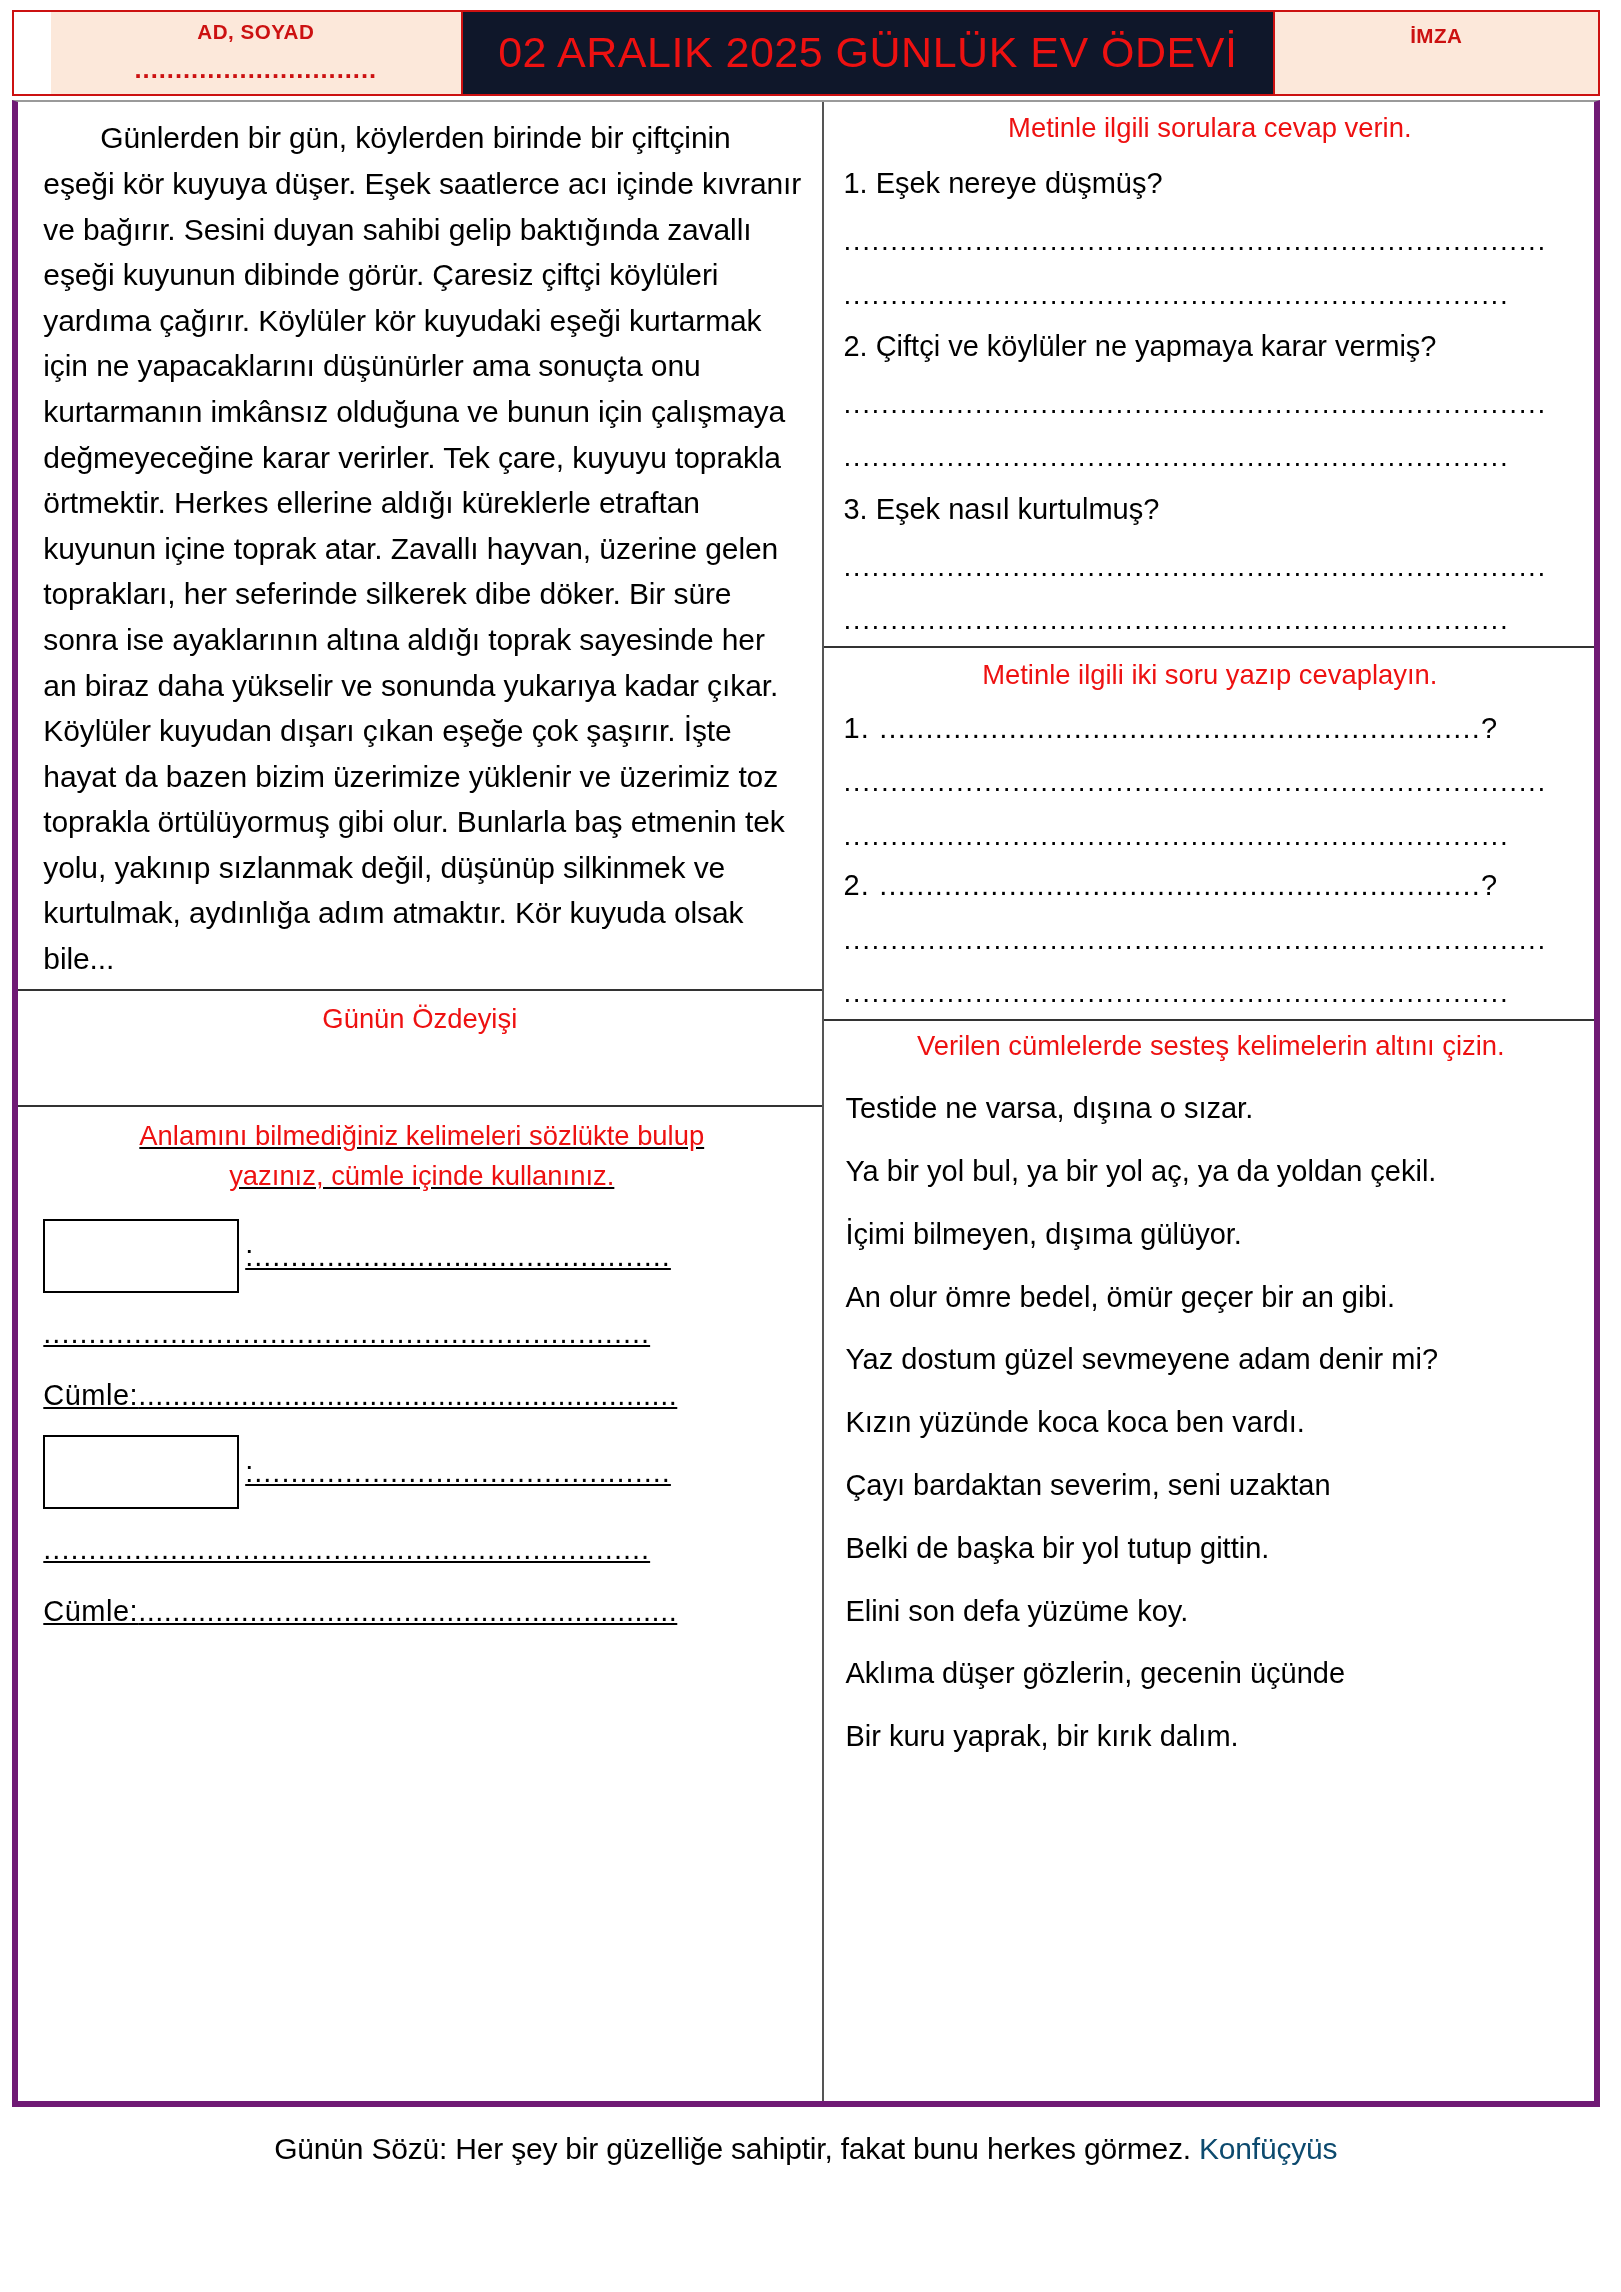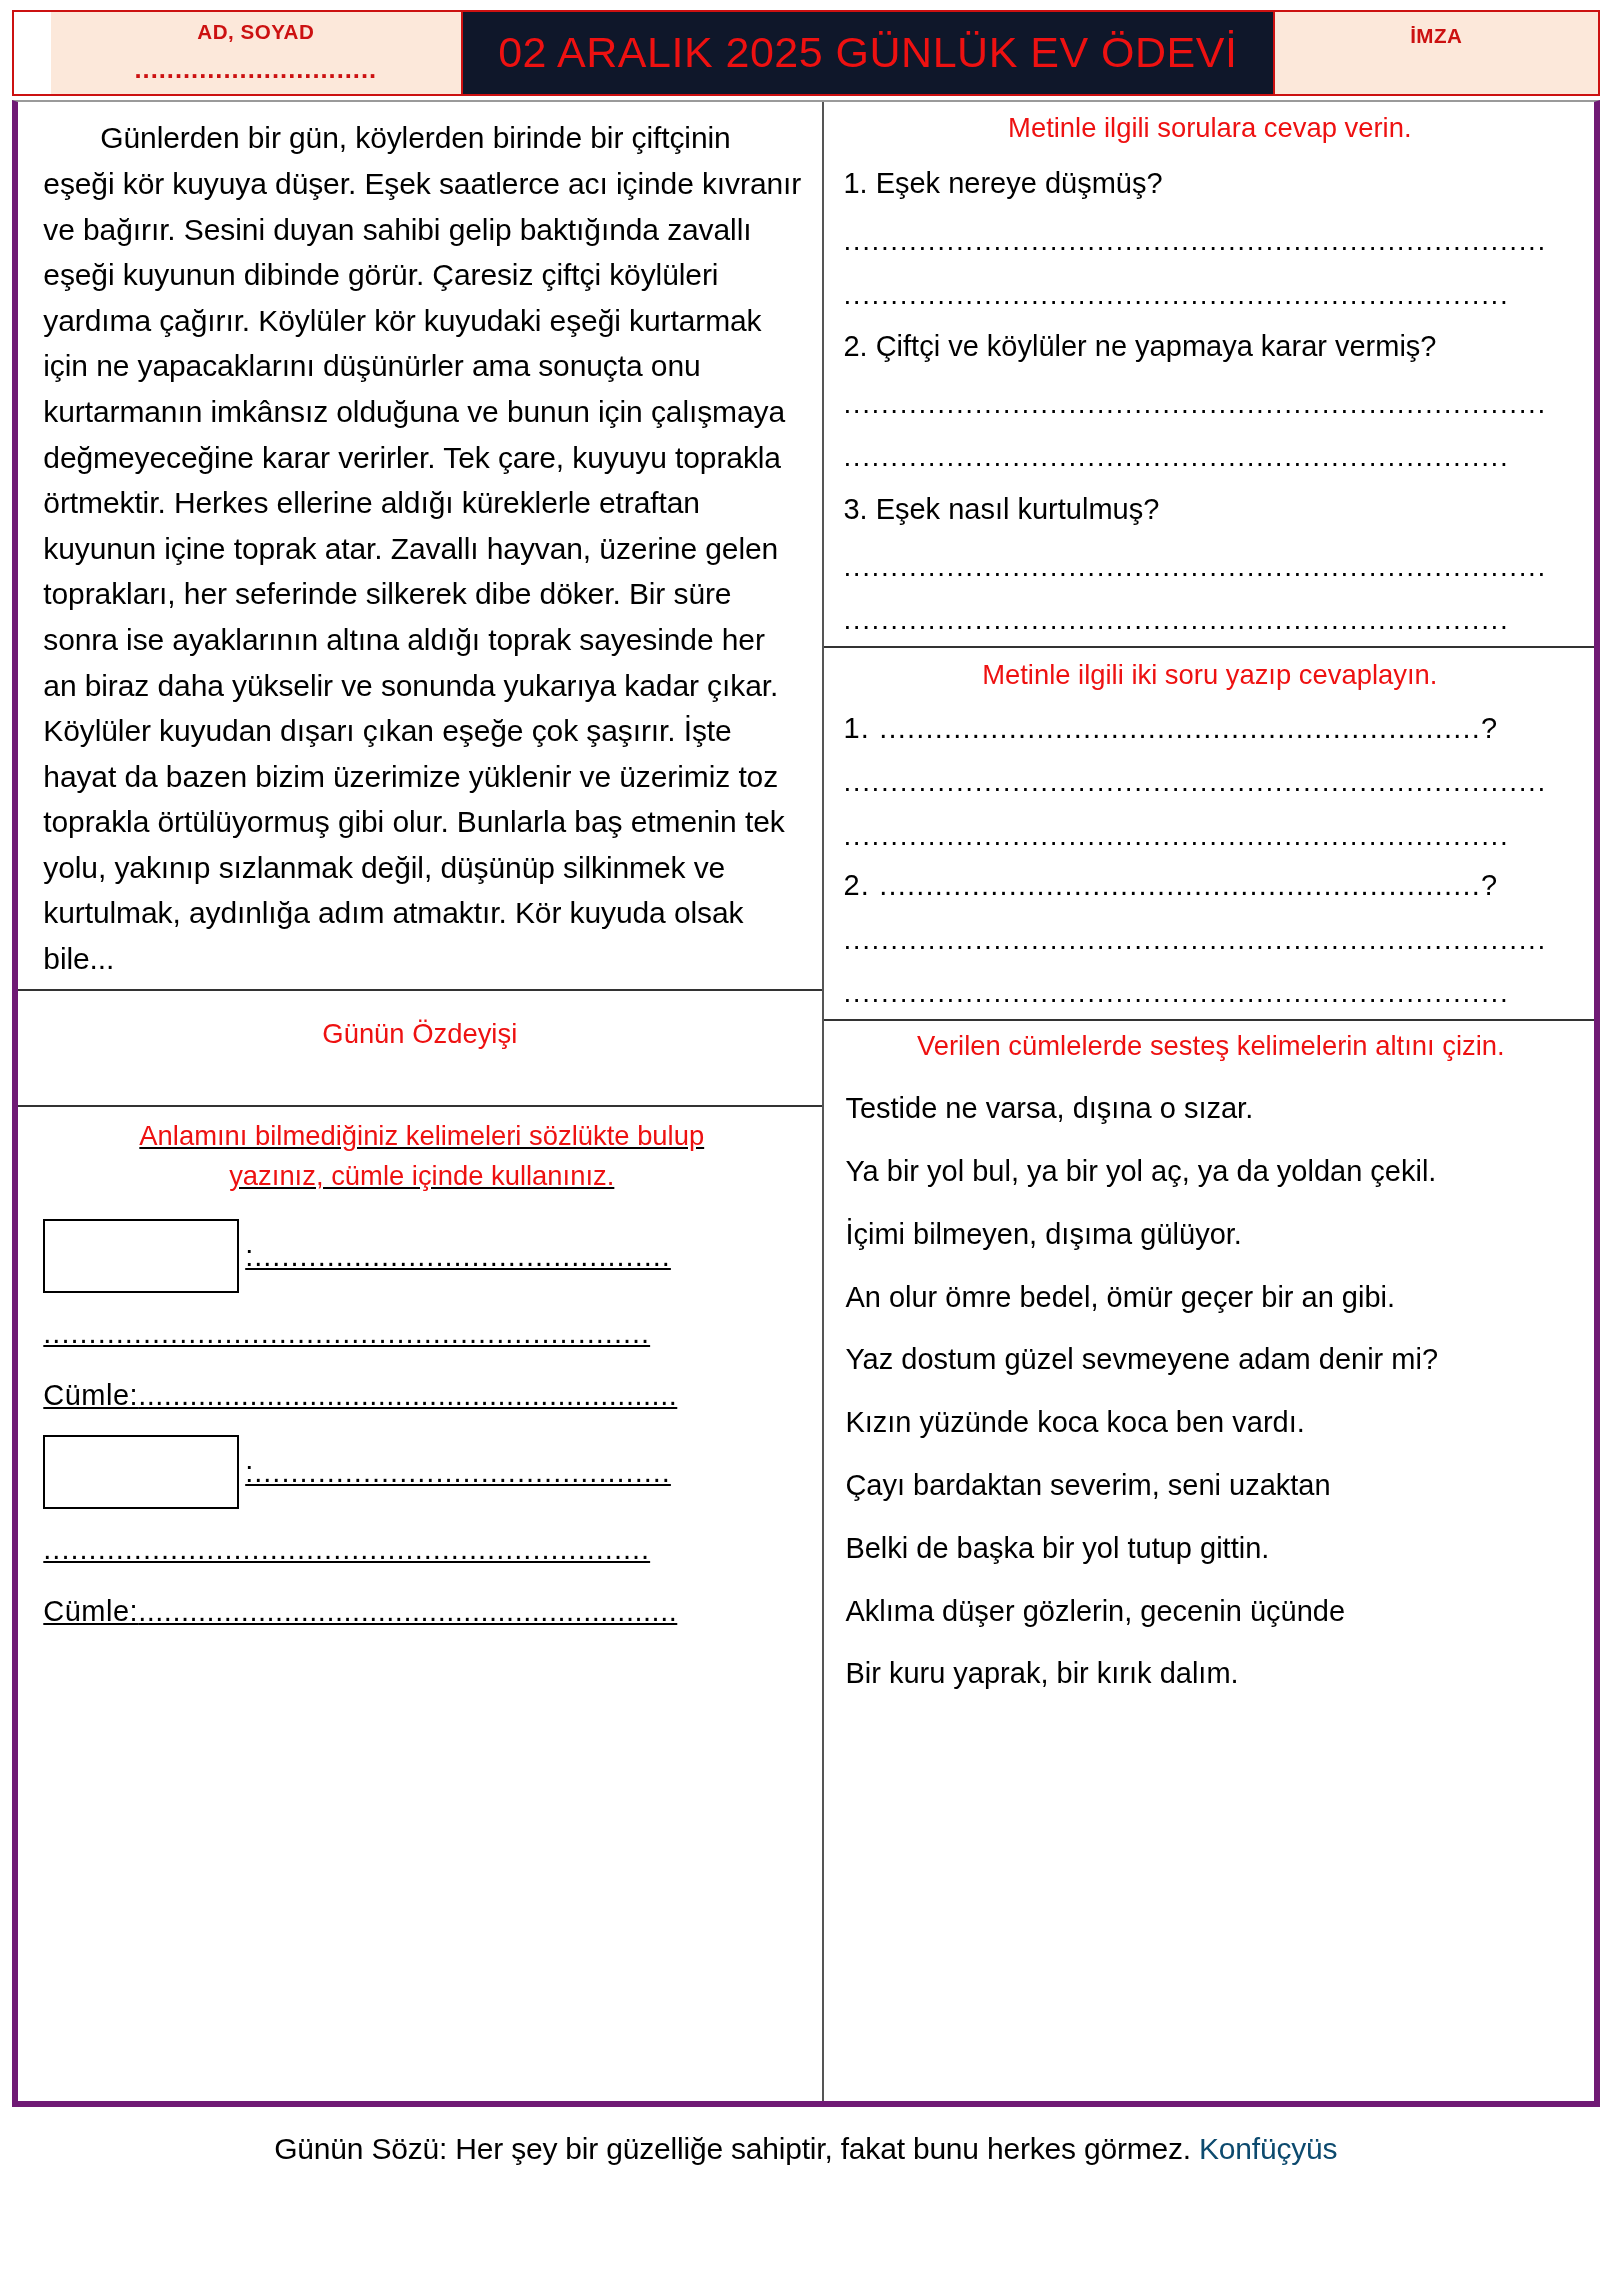--- a/index.html
+++ b/index.html
@@ -115,21 +115,21 @@
     border-bottom: 2px solid #333333;
     flex: 0 0 auto;
   }
   .passage .indent { display: inline-block; width: 57px; }
 
   
   .ozdeyis {
     height: 116px;
     border-bottom: 2px solid #333333;
     text-align: center;
-    padding-top: 26px;
+    padding-top: 11px;
   }
   .red-head {
     color: #ee1111;
     font-size: 27.4px;
     text-align: center;
     line-height: 1.25;
   }
 
   
   .dict { padding: 11.8px 21.6px 0 25.5px; flex: 1; text-decoration: underline; }
@@ -298,20 +298,21 @@
       <div class="sestes">
         <div class="red-head">Verilen cümlelerde sesteş kelimelerin altını çizin.</div>
         <div class="sline">Testide ne varsa, dışına o sızar.</div>
         <div class="sline">Ya bir yol bul, ya bir yol aç, ya da yoldan çekil.</div>
         <div class="sline">İçimi bilmeyen, dışıma gülüyor.</div>
         <div class="sline">An olur ömre bedel, ömür geçer bir an gibi.</div>
         <div class="sline">Yaz dostum güzel sevmeyene adam denir mi?</div>
         <div class="sline">Kızın yüzünde koca koca ben vardı.</div>
         <div class="sline">Çayı bardaktan severim, seni uzaktan</div>
         <div class="sline">Belki de başka bir yol tutup gittin.</div>
+        <div class="sline">Elini son defa yüzüme koy.</div>
         <div class="sline">Aklıma düşer gözlerin, gecenin üçünde</div>
         <div class="sline">Bir kuru yaprak, bir kırık dalım.</div>
       </div>
 
     </div>
   </div>
 
   <div class="footer">
     <span>Günün Sözü: Her şey bir güzelliğe sahiptir, fakat bunu herkes görmez.</span>
     <span class="author">Konfüçyüs</span>

